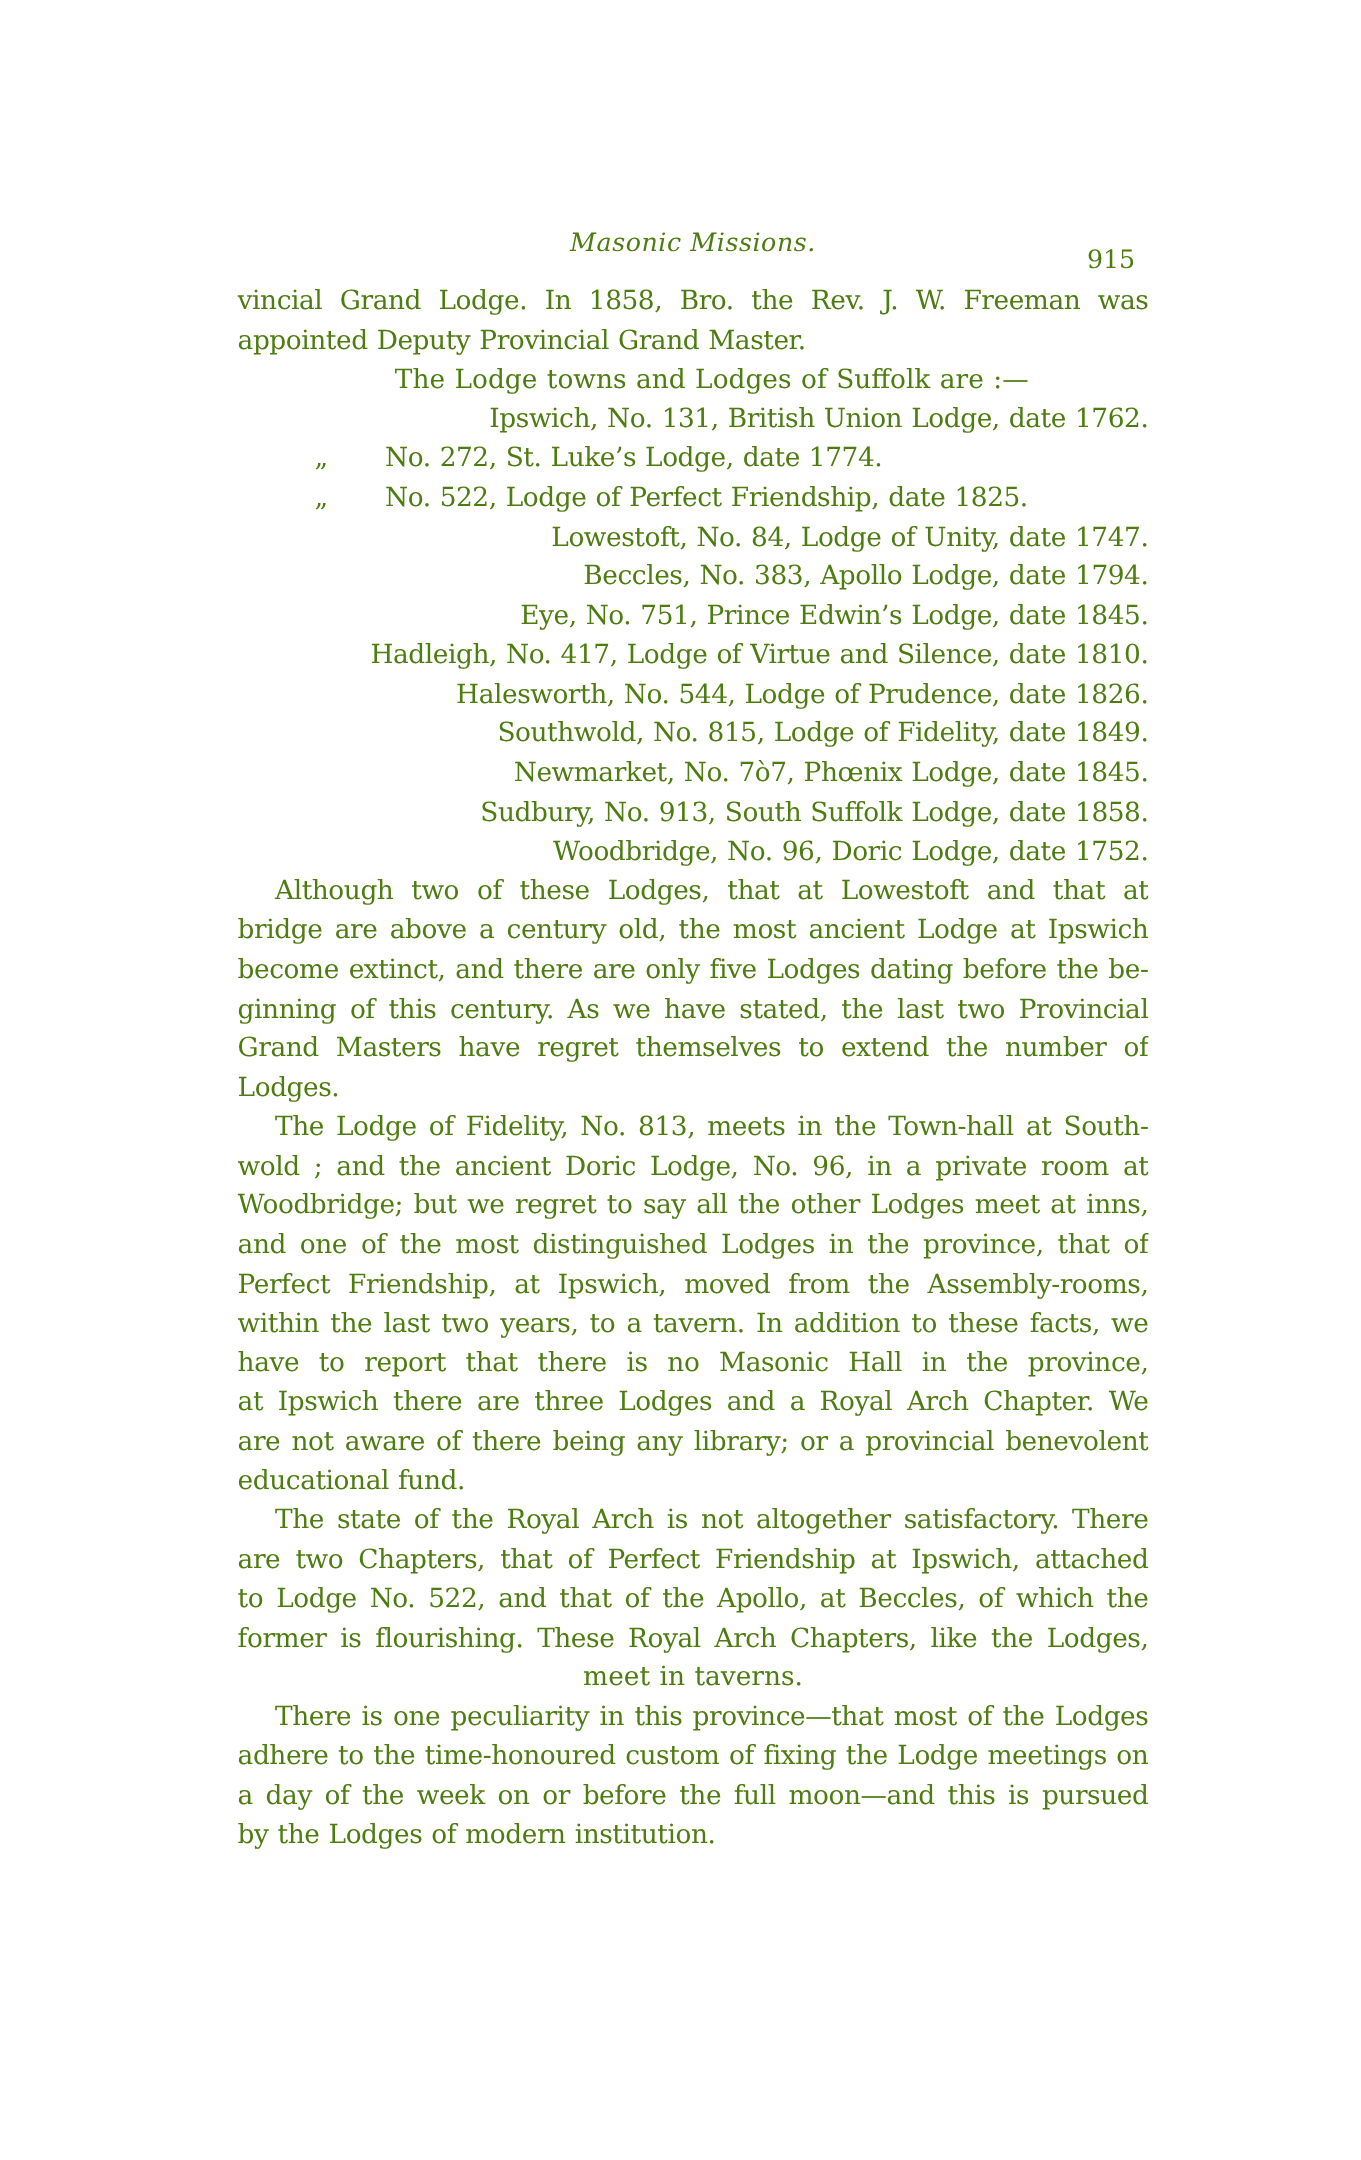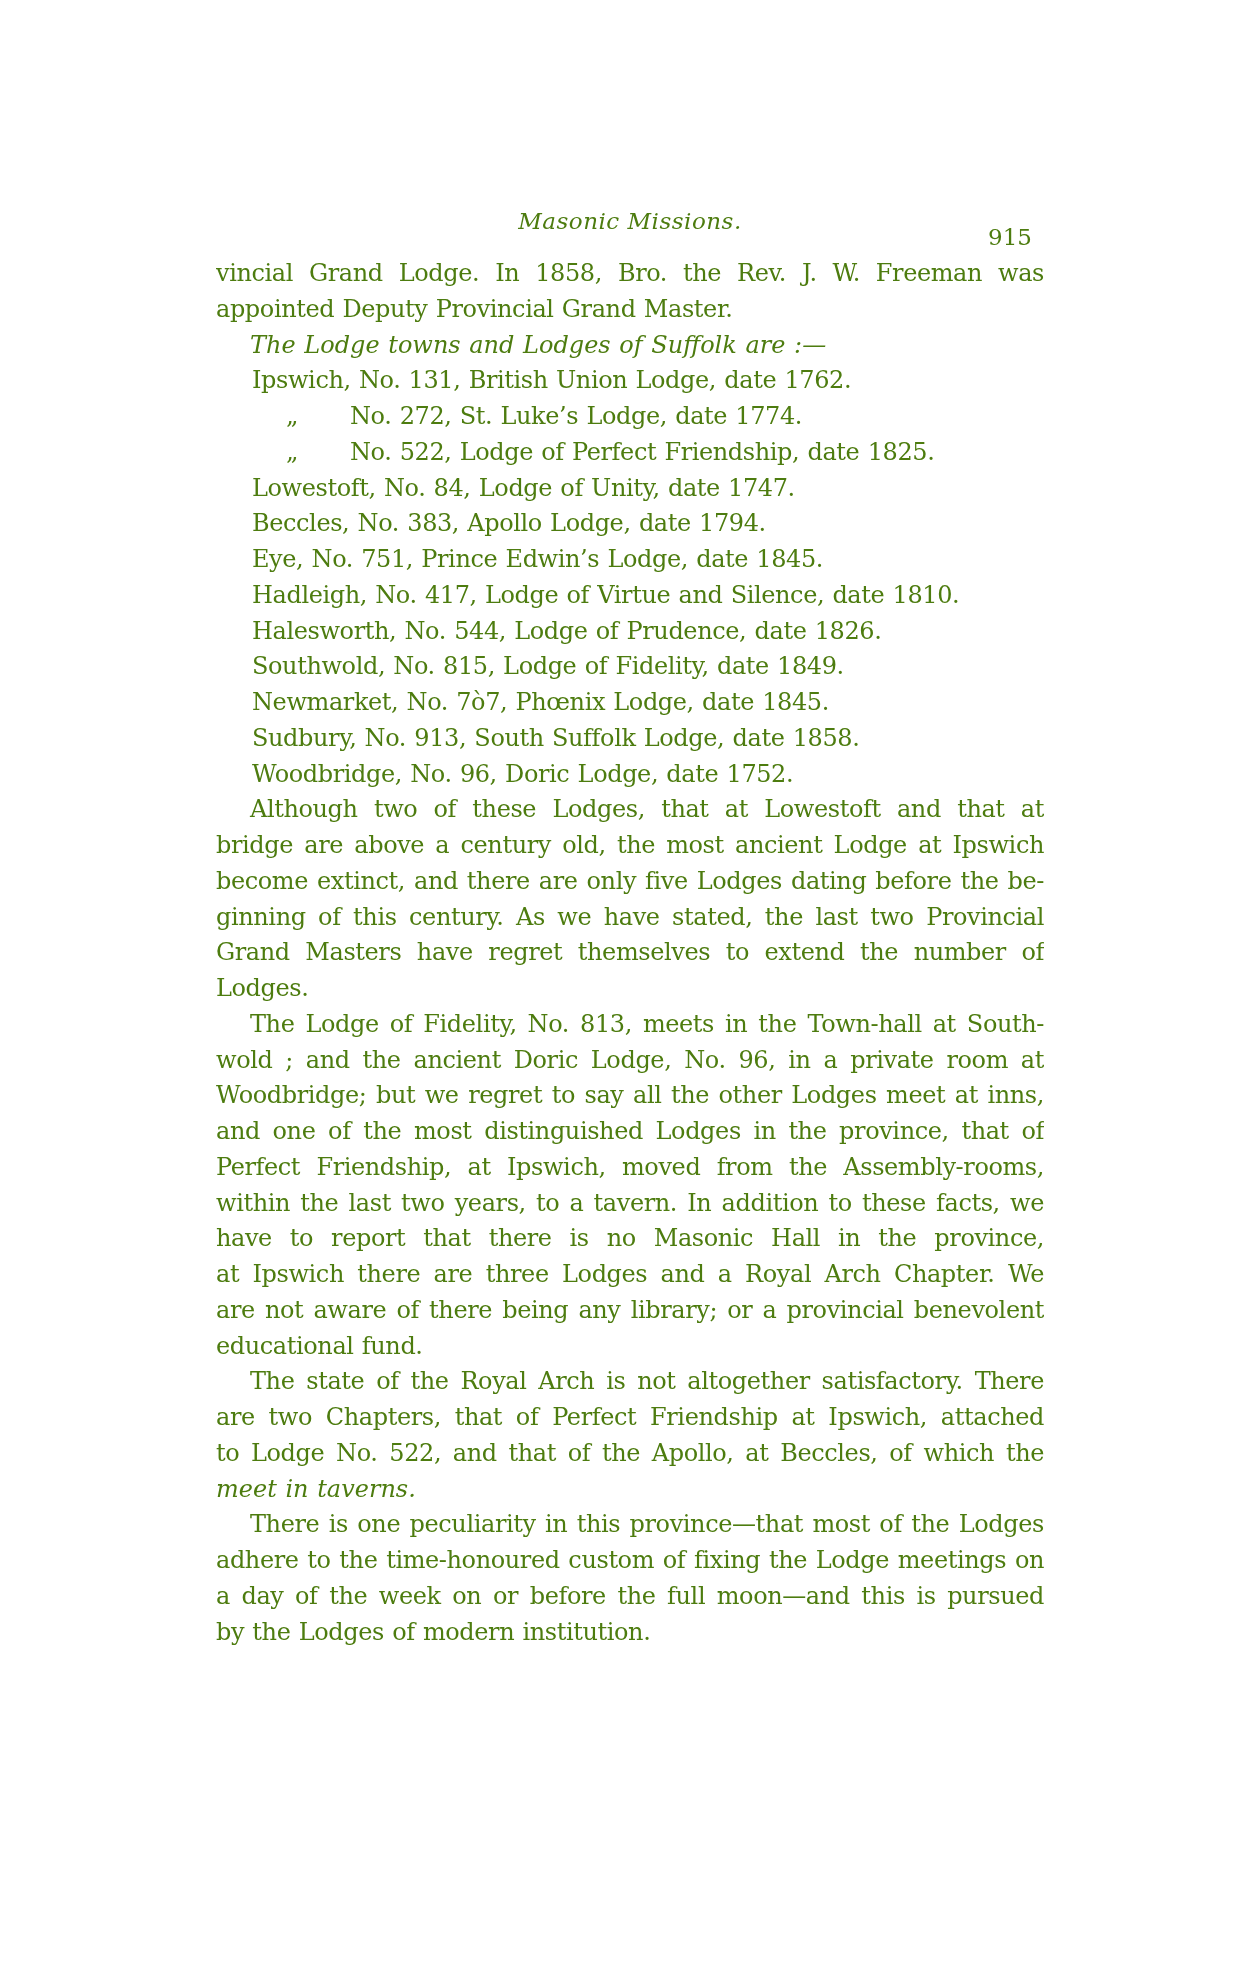--- a/index.html
+++ b/index.html
@@ -45,22 +45,22 @@
   .line {
     height: 35.75px;
     line-height: 35.75px;
     overflow: hidden;
   }
   .j {
     text-align: justify;
     text-align-last: justify;
   }
   .ind { text-indent: 34px; }
-  .it  { font-style: italic; letter-spacing: 0; }
-  .lodge { padding-left: 36px; }
+  .it  { letter-spacing: 0; text-align: center; }
+  .lodge { padding-left: 36px; text-align: right; }
   .ditto { padding-left: 70px; }
   .ditto-mark {
     display: inline-block;
     width: 64px;
   }
   .signature {
     height: 35.75px;
     line-height: 35.75px;
     text-align: center;
     position: relative;
@@ -122,20 +122,21 @@
         <div class="line j">have to report that there is no Masonic Hall in the province, although</div>
         <div class="line j">at Ipswich there are three Lodges and a Royal Arch Chapter.  We</div>
         <div class="line j">are not aware of there being any library; or a provincial benevolent or</div>
         <div class="line">educational fund.</div>
       </div>
 
       <div>
         <div class="line j ind">The state of the Royal Arch is not altogether satisfactory.  There</div>
         <div class="line j">are two Chapters, that of Perfect Friendship at Ipswich, attached</div>
         <div class="line j">to Lodge No. 522, and that of the Apollo, at Beccles, of which the</div>
+        <div class="line j">former is flourishing.  These Royal Arch Chapters, like the Lodges,</div>
         <div class="line it">meet in taverns.</div>
       </div>
 
       <div>
         <div class="line j ind">There is one peculiarity in this province—that most of the Lodges</div>
         <div class="line j">adhere to the time-honoured custom of fixing the Lodge meetings on</div>
         <div class="line j">a day of the week on or before the full moon—and this is pursued even</div>
         <div class="line">by the Lodges of modern institution.</div>
       </div>
 

